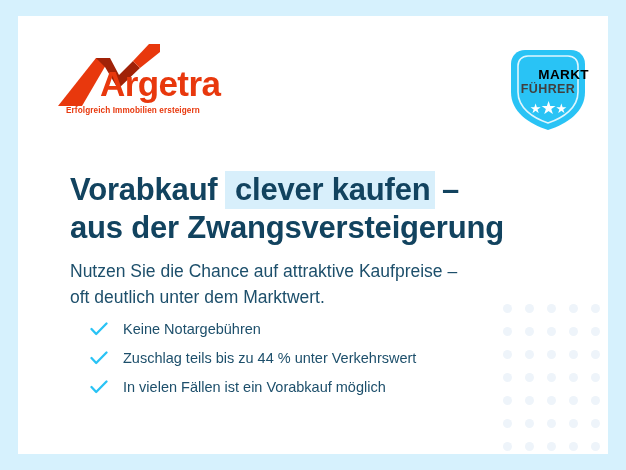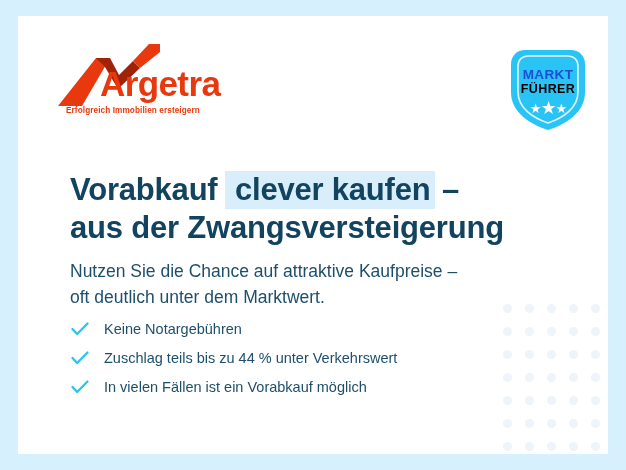--- a/index.html
+++ b/index.html
@@ -98,35 +98,35 @@
     left: 0;
     top: 0;
     width: 82px;
     height: 84px;
     pointer-events: none;
   }
   .badge-line1 {
     position: absolute;
     top: 20px;
     width: 100%;
-    text-align: center;
+    text-align: right;
     font-size: 13.5px;
     font-weight: bold;
-    color: #1d4ed8;
+    color: #000000;
     letter-spacing: 0.4px;
     line-height: 1;
   }
   .badge-line2 {
     position: absolute;
     top: 35px;
     width: 100%;
     text-align: center;
     font-size: 12.5px;
     font-weight: bold;
-    color: #000000;
+    color: #404040;
     letter-spacing: 0.4px;
     line-height: 1;
   }
   .badge-stars {
     position: absolute;
     top: 50px;
     width: 100%;
     text-align: center;
     color: #ffffff;
     line-height: 1;
@@ -161,21 +161,21 @@
     width: 490px;
     font-size: 17.5px;
     color: #1d4f6b;
     line-height: 1.5;
     font-weight: normal;
   }
 
   
   .bullets {
     position: absolute;
-    left: 53px;
+    left: 72px;
     top: 298px;
     width: 460px;
   }
   .bullet {
     display: flex;
     align-items: center;
     height: 29px;
   }
   .bullet-check {
     width: 24px;

